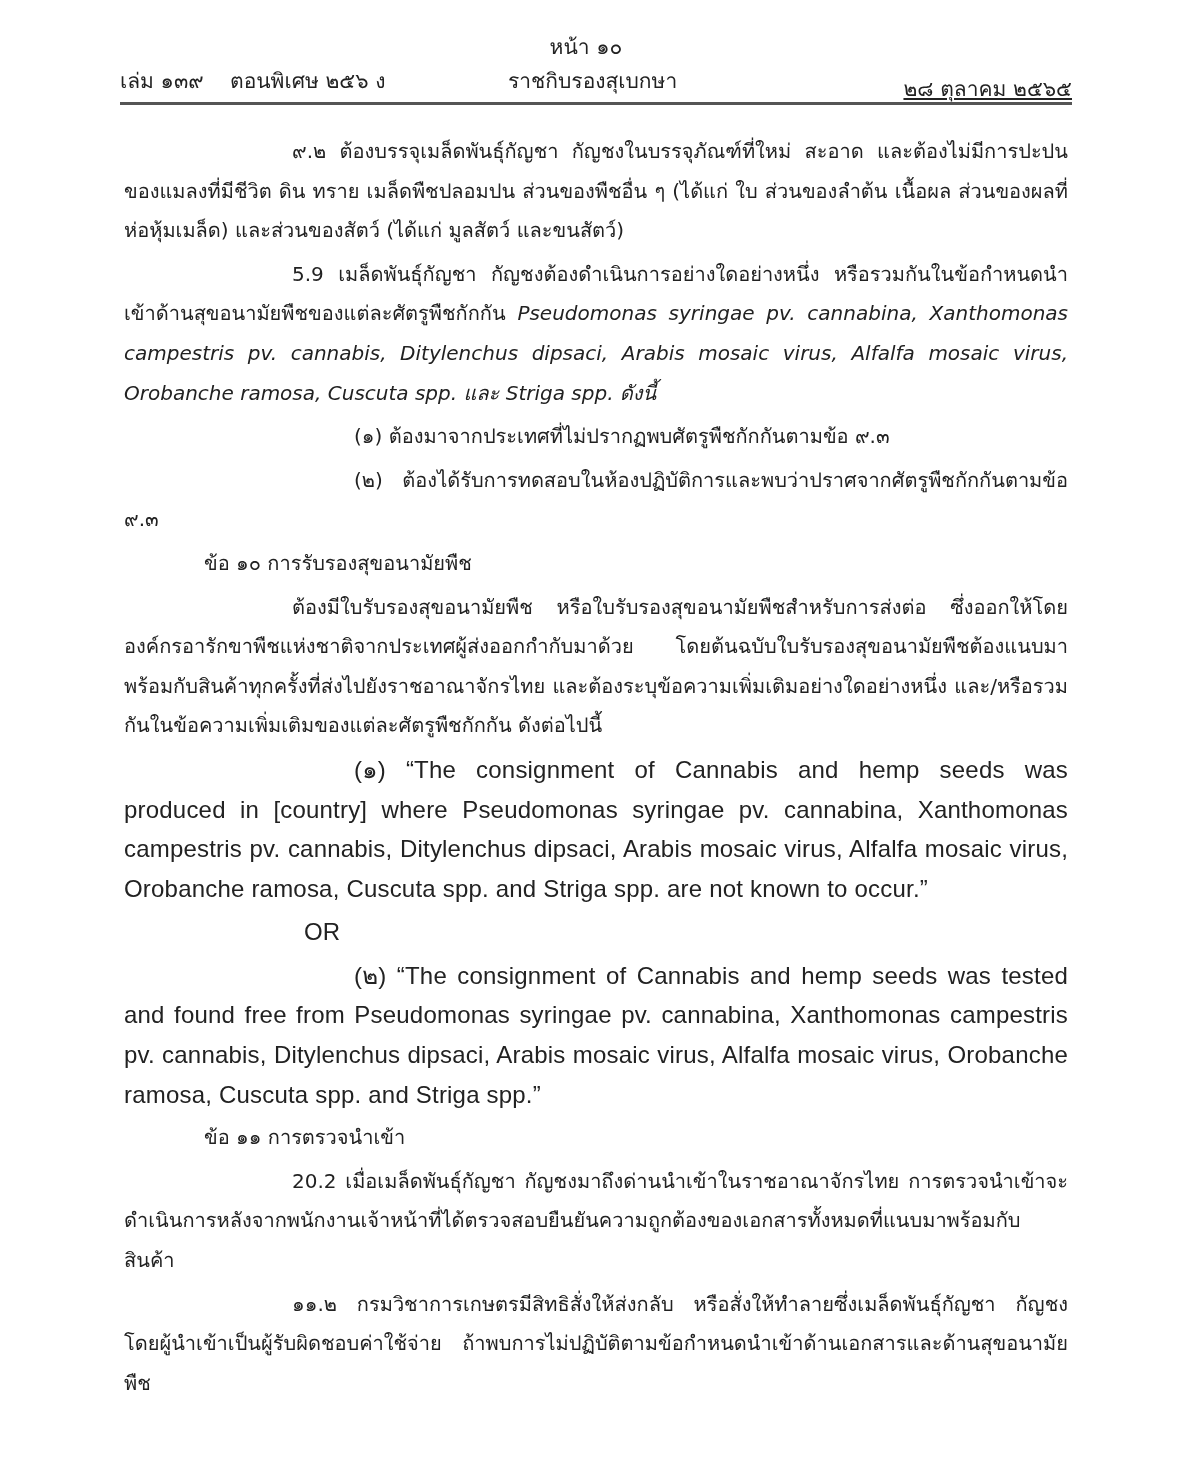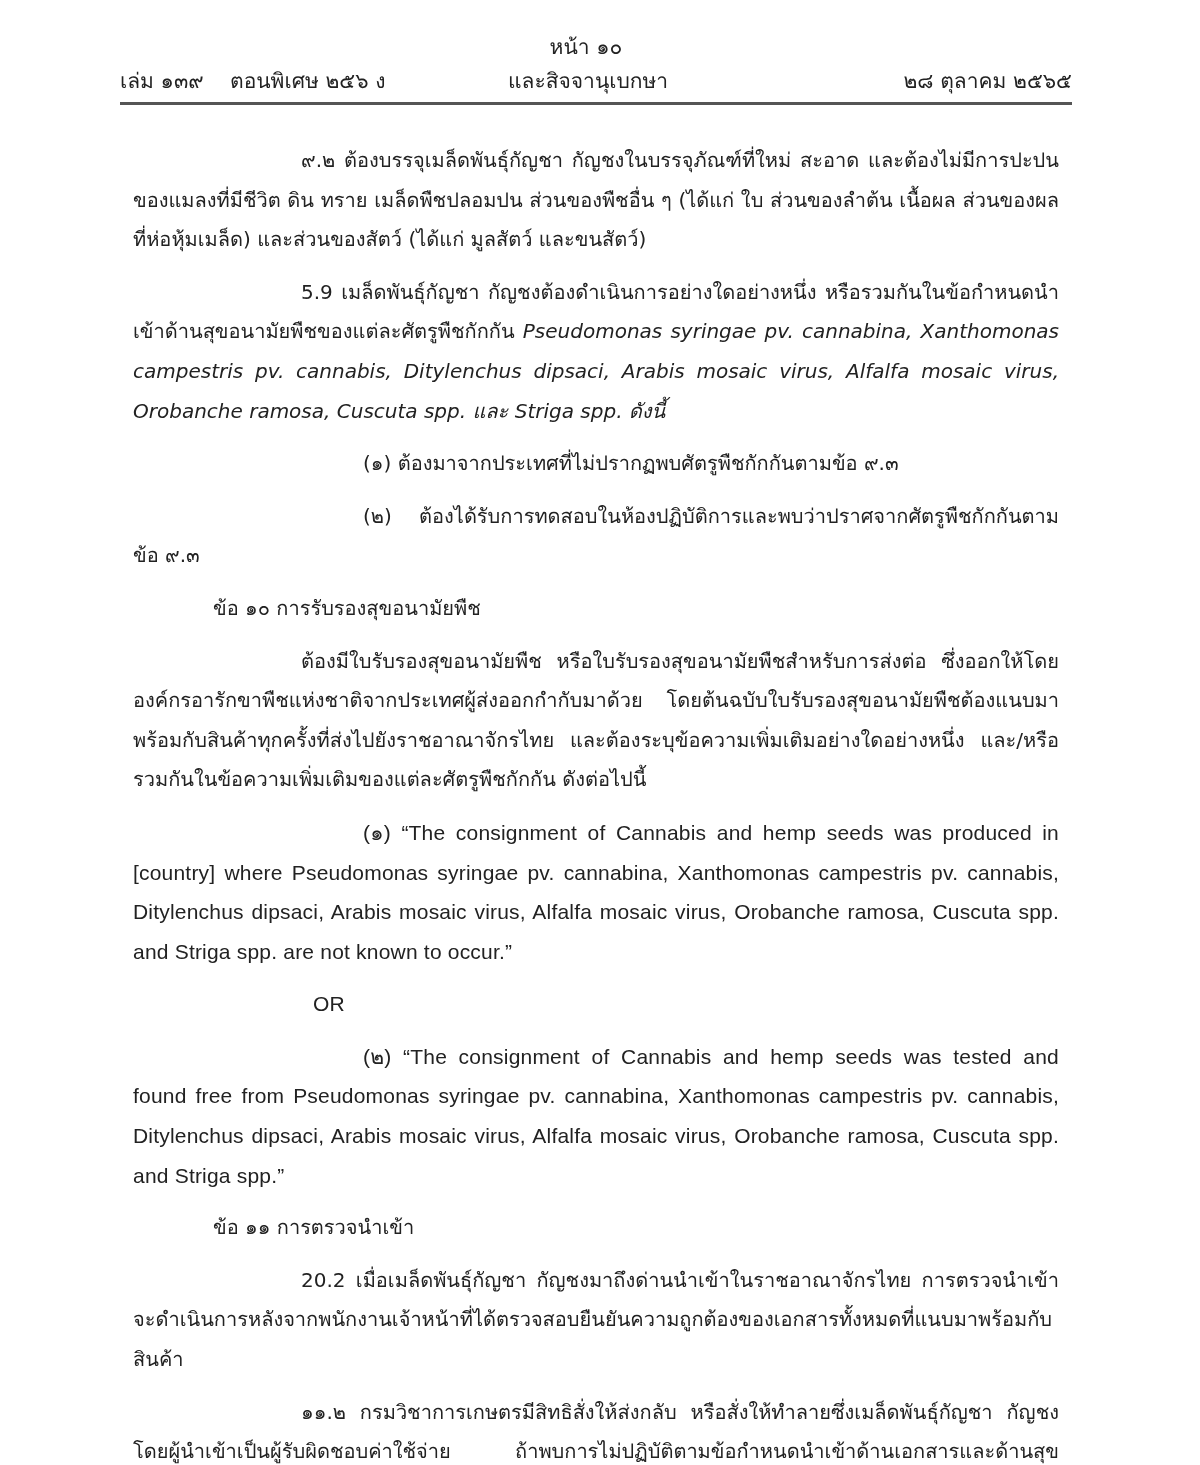--- a/index.html
+++ b/index.html
@@ -2,37 +2,37 @@
 <html><head>
   <meta charset="utf-8">
   <style>
     html, body { margin:0; padding:0; background:#ffffff; }
     body { width:1200px; height:1465px; position:relative; overflow:hidden; color:#222; font-family:"DejaVu Sans", sans-serif; }
     .page-no { position:absolute; top:30px; left:0; width:1172px; text-align:center; font-size:21px; }
     .header { position:absolute; top:64px; left:120px; width:952px; font-size:21px; }
     .header span { position:absolute; white-space:nowrap;text-align:right; }
     .rule { position:absolute; top:102px; left:120px; width:952px; height:3px; background:#555; }
     .body { position:absolute; top:128px; left:120px; width:952px; font-size:20px; line-height:39.6px; }
-    .p { text-align:justify; text-align-last:left; margin:13px; }
+    .p { text-align:justify; text-align-last:left; margin:4px; }
     .ind1 { text-indent:168px; }
     .ind2 { text-indent:80px; }
     .sub-wrap { text-indent:230px; }
-    .en { font-family:"Liberation Sans", sans-serif; font-size:21px; letter-spacing:0.2px; }
+    .en { font-family:"Liberation Sans", sans-serif; font-size:24px; letter-spacing:0.2px; }
     i { font-style:italic; }
   </style>
 </head>
 <body>
 
 <div class="page-no">หน้า ๑๐</div>
 
 <div class="header">
   <span style="left:0;top:0;">เล่ม ๑๓๙</span>
   <span style="left:110px;top:0;">ตอนพิเศษ ๒๕๖ ง</span>
-  <span style="left:388px;top:0;">และสิจจานุเบกษา</span>
-  <span style="right:0;top:0;">๒๘ ตุลาคม ๒๕๖๕</span>
+  <span style="left:388px;top:0;">ราชกิบรองสุเบกษา</span>
+  <span style="right:0;top:8px;text-decoration:underline;">๒๘ ตุลาคม ๒๕๖๕</span>
 </div>
 <div class="rule"></div>
 
 <div class="body">
   <p class="p ind1">๙.๒ ต้องบรรจุเมล็ดพันธุ์กัญชา กัญชงในบรรจุภัณฑ์ที่ใหม่ สะอาด และต้องไม่มีการปะปนของแมลงที่มีชีวิต ดิน ทราย เมล็ดพืชปลอมปน ส่วนของพืชอื่น ๆ (ได้แก่ ใบ ส่วนของลำต้น เนื้อผล ส่วนของผลที่ห่อหุ้มเมล็ด) และส่วนของสัตว์ (ได้แก่ มูลสัตว์ และขนสัตว์)</p>
   <p class="p ind1"><span>5.9 เมล็ดพันธุ์กัญชา กัญชงต้องดำเนินการอย่างใดอย่างหนึ่ง หรือรวมกันในข้อกำหนดนำเข้าด้านสุขอนามัยพืชของแต่ละศัตรูพืชกักกัน</span> <i>Pseudomonas syringae pv. cannabina, Xanthomonas campestris pv. cannabis, Ditylenchus dipsaci, Arabis mosaic virus, Alfalfa mosaic virus, Orobanche ramosa, Cuscuta spp. และ Striga spp. ดังนี้</i></p>
   <p class="p sub-wrap">(๑) ต้องมาจากประเทศที่ไม่ปรากฏพบศัตรูพืชกักกันตามข้อ ๙.๓</p>
   <p class="p sub-wrap">(๒) ต้องได้รับการทดสอบในห้องปฏิบัติการและพบว่าปราศจากศัตรูพืชกักกันตามข้อ ๙.๓</p>
   <p class="p ind2">ข้อ ๑๐ การรับรองสุขอนามัยพืช</p>
   <p class="p ind1">ต้องมีใบรับรองสุขอนามัยพืช หรือใบรับรองสุขอนามัยพืชสำหรับการส่งต่อ ซึ่งออกให้โดยองค์กรอารักขาพืชแห่งชาติจากประเทศผู้ส่งออกกำกับมาด้วย โดยต้นฉบับใบรับรองสุขอนามัยพืชต้องแนบมาพร้อมกับสินค้าทุกครั้งที่ส่งไปยังราชอาณาจักรไทย และต้องระบุข้อความเพิ่มเติมอย่างใดอย่างหนึ่ง และ/หรือรวมกันในข้อความเพิ่มเติมของแต่ละศัตรูพืชกักกัน ดังต่อไปนี้</p>

